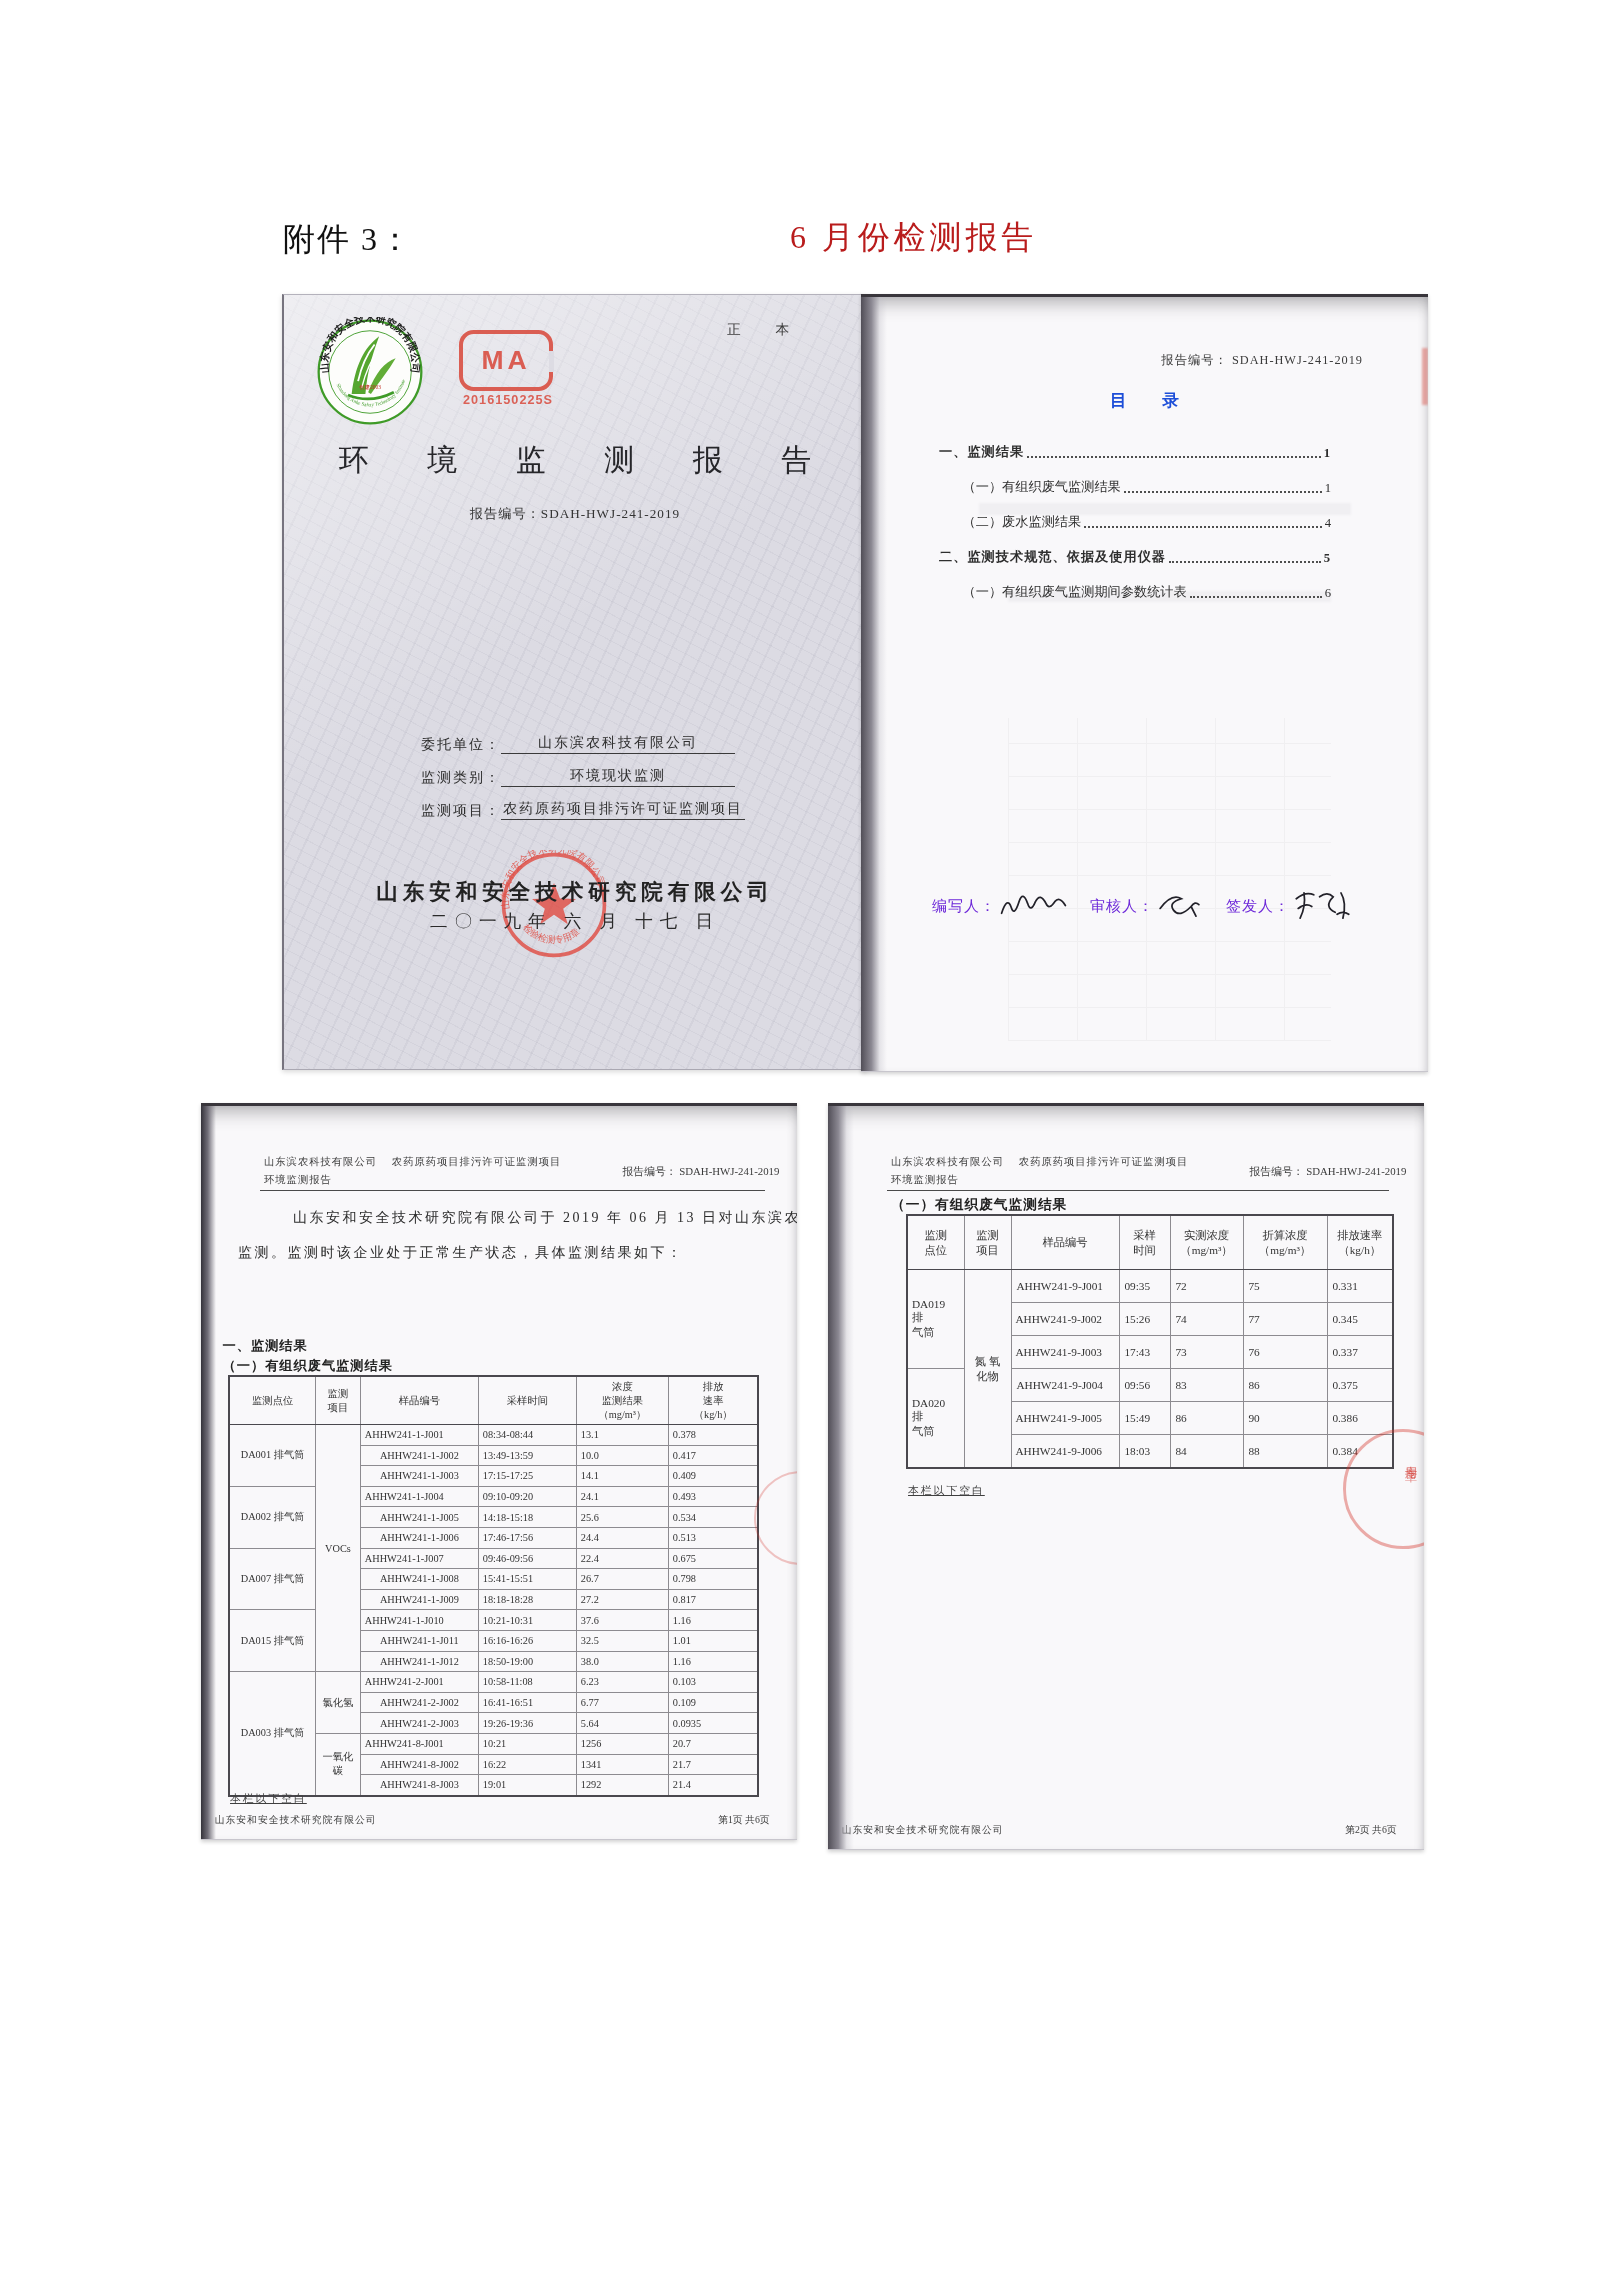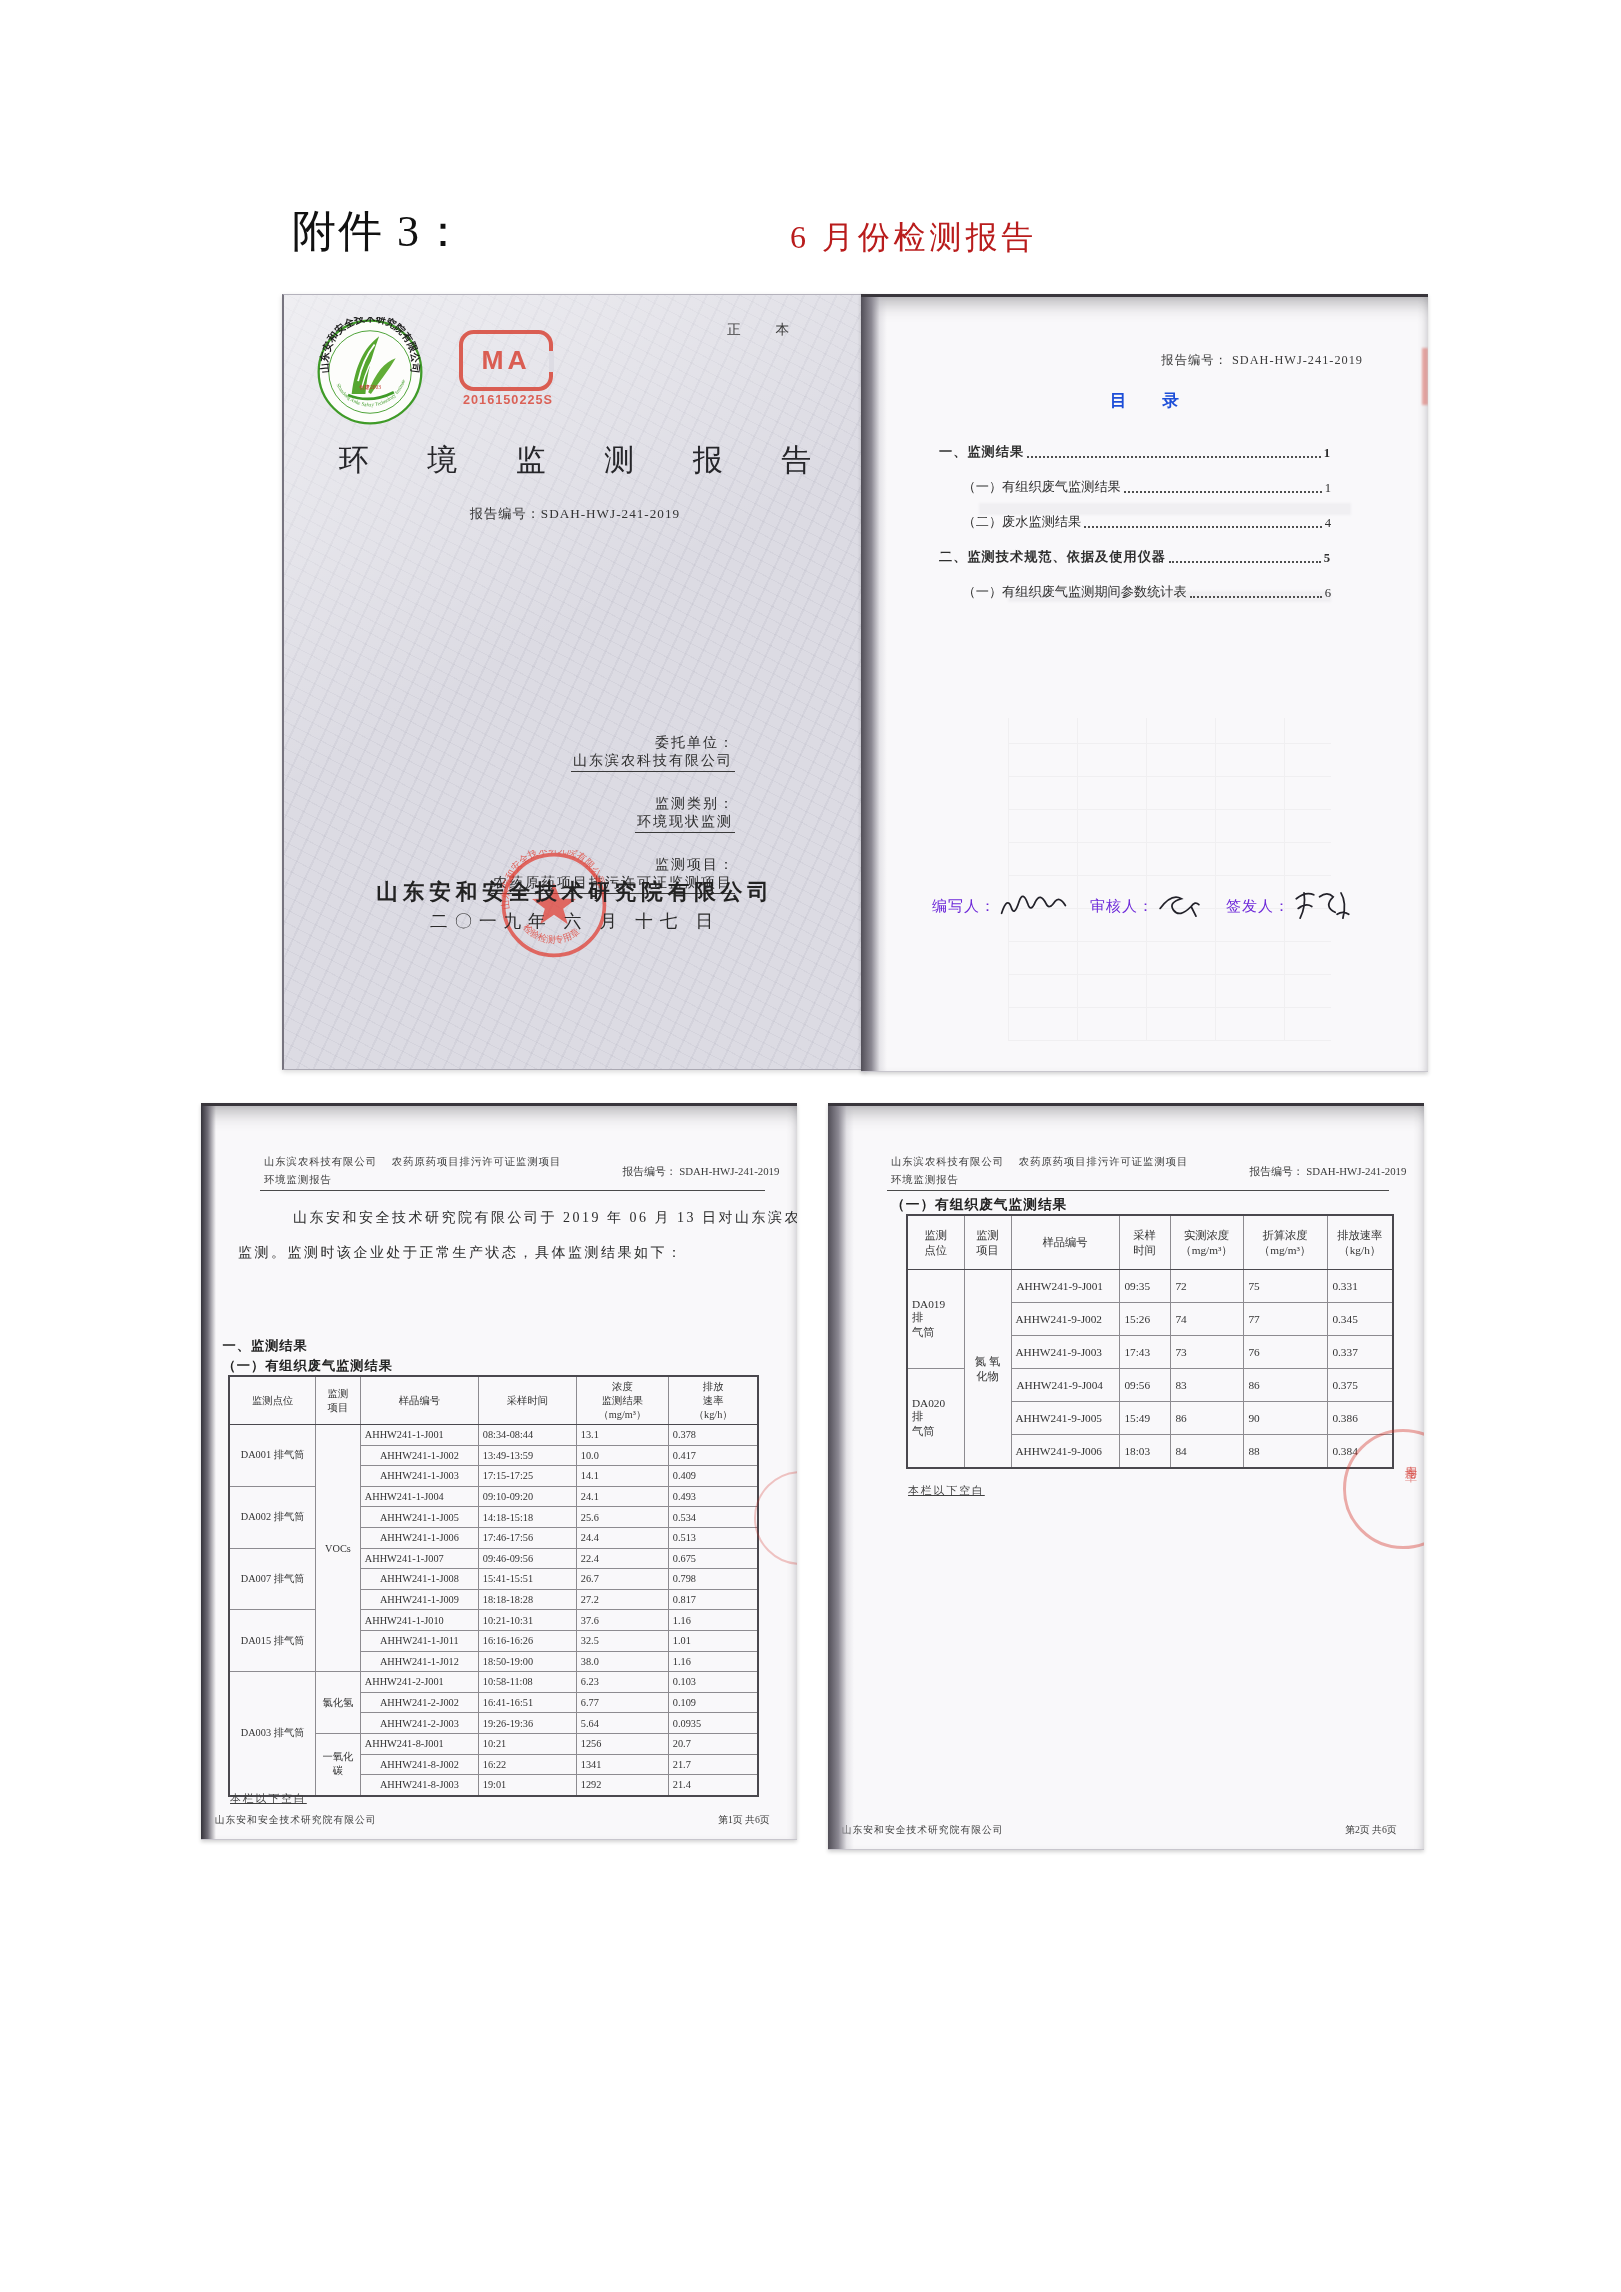--- a/index.html
+++ b/index.html
@@ -1,21 +1,21 @@
 <!DOCTYPE html>
 <html><head>
 <meta charset="utf-8">
 <style>
   html,body{margin:0;padding:0;background:#ffffff;}
   .canvas{position:relative;width:1621px;height:2293px;background:#ffffff;overflow:hidden;
           font-family:"Liberation Serif","DejaVu Serif",serif;color:#2b2b2b;}
   .abs{position:absolute;}
 
   
-  .doc-attach{left:283px;top:202px;font-size:44px;letter-spacing:2px;color:#111;margin-left:9px;}
+  .doc-attach{left:283px;top:218px;font-size:32px;letter-spacing:2px;color:#111;}
   .doc-title{left:790px;top:216px;font-size:32px;letter-spacing:3.9px;color:#b91c1c;}
 
   
   .scan{position:absolute;overflow:hidden;padding-left:23px;}
   .scan-white{background:#f9f8fa;border-top:3.9px solid #39363c;border-bottom:1px solid #c8c6cd;
               box-shadow:inset 0 15.7px 19.6px -11.8px rgba(30,28,35,.38), inset -5.9px 0 9.8px -5.9px rgba(60,58,66,.25),
                          0 2px 3.9px rgba(0,0,0,.18);}
   .edgeL{position:absolute;left:0;top:0;bottom:0;width:25.5px;z-index:3;
          background:linear-gradient(90deg,#514e57 0%,#8b8892 40%,rgba(190,188,197,.35) 72%,rgba(190,188,197,0) 100%);}
   .edgeL.thin{width:14.7px;background:linear-gradient(90deg,#34323a 0%,#716e78 45%,rgba(180,178,188,0) 100%);}
@@ -34,21 +34,21 @@
        display:flex;align-items:center;justify-content:center;
        font-family:"Liberation Sans","DejaVu Sans",sans-serif;font-weight:bold;font-size:26.5px;
        letter-spacing:3.9px;color:#d94b3e;opacity:.88;}
   .cma:after{content:"";position:absolute;right:-4.9px;top:16.7px;width:4.9px;height:21.6px;background:#dcdbe3;}
   .cma-code{left:165px;top:98px;width:118px;text-align:center;font-family:"Liberation Sans","DejaVu Sans",sans-serif;
             font-weight:bold;font-size:12.7px;letter-spacing:1px;color:#d94b3e;opacity:.85;}
   .cover-title{left:0;top:145px;width:100%;text-align:center;font-size:30px;font-weight:500;
                letter-spacing:25.5px;text-indent:25.5px;color:#26262a;}
   .cover-no{left:0;top:210px;width:100%;text-align:center;font-size:13.2px;letter-spacing:1px;color:#333;}
   .fields{left:137px;top:439px;width:314px;}
-  .frow{display:flex;margin-bottom:23px;font-size:14px;letter-spacing:2px;align-items:flex-end;flex-direction:column;}
+  .frow{display:flex;margin-bottom:13px;font-size:14px;letter-spacing:2px;align-items:flex-end;}
   .flabel{white-space:nowrap;color:#2d2d2d;}
   .fvalue{flex:1;text-align:center;border-bottom:1.5px solid #3a3a3a;white-space:nowrap;
           padding:0 2px 1px;color:#2d2d2d;}
   .cover-company{left:0;top:582px;width:100%;text-align:center;font-size:21.6px;font-weight:bold;
                  letter-spacing:4.9px;color:#222;z-index:2;}
   .cover-date{left:0;top:614px;width:100%;text-align:center;font-size:17.6px;letter-spacing:6.9px;color:#2a2a2a;z-index:2;}
   .seal{left:215px;top:555px;width:110px;height:110px;z-index:1;opacity:.9;}
 
   
   #toc{left:861px;top:294px;width:544px;height:774px;}

